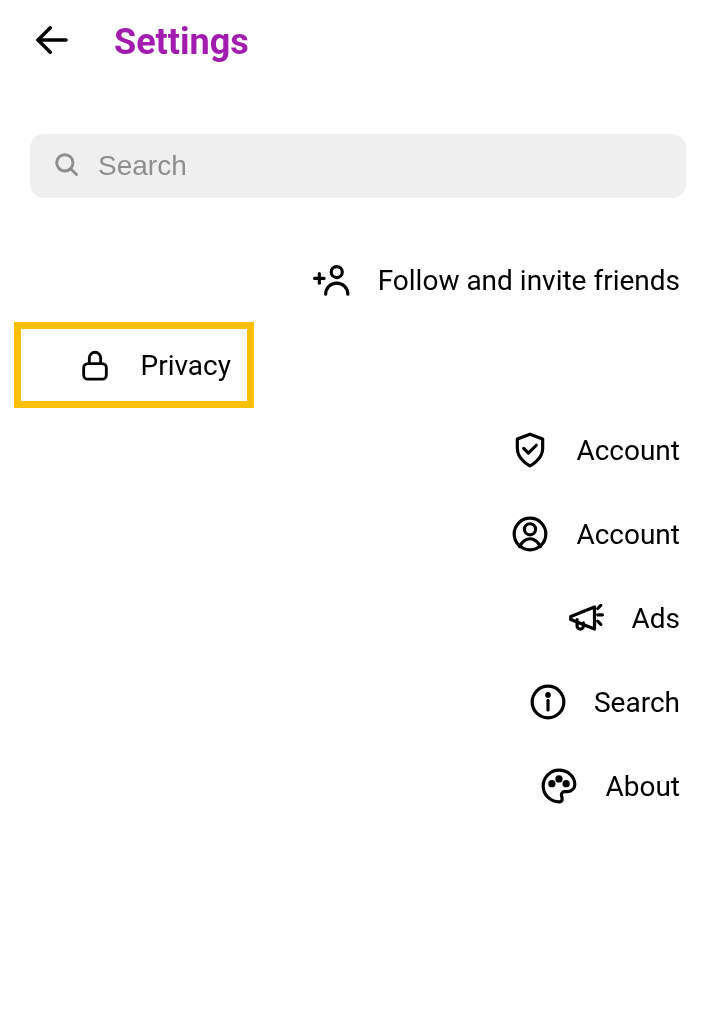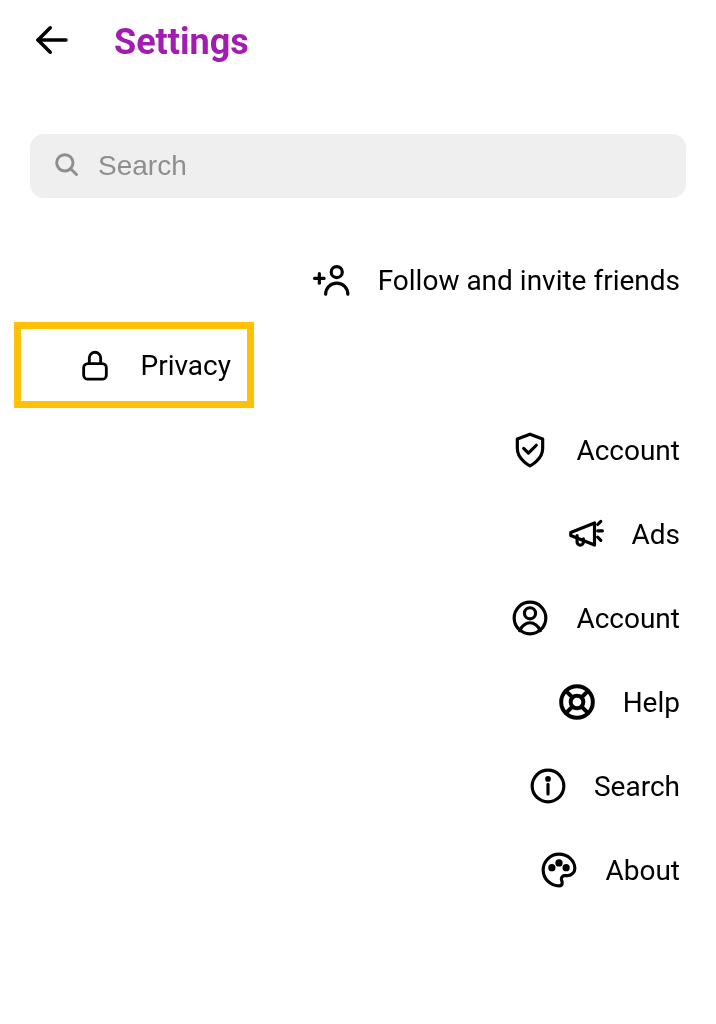--- a/index.html
+++ b/index.html
@@ -146,54 +146,41 @@
         <path d="M12 22s8-4 8-11V5l-8-3-8 3v6c0 7 8 11 8 11z"></path>
         <polyline points="8 11 11 14 16 9"></polyline>
       </svg>
     </span>
     <span class="menu-label">Account</span>
   </div>
 
   <div class="menu-item">
     <span class="menu-icon">
       <svg width="38" height="38" viewBox="0 0 24 24" fill="none" stroke="#000" stroke-width="2" stroke-linecap="round" stroke-linejoin="round">
+        <circle cx="12" cy="12" r="10"></circle>
+        <circle cx="12" cy="9" r="3.5"></circle>
+        <path d="M5.5 20c1-3 4-5 6.5-5s5.5 2 6.5 5"></path>
+      </svg>
+    </span>
+    <span class="menu-label">Account</span>
+  </div>
+
+  <div class="menu-item">
+    <span class="menu-icon">
+      <svg width="38" height="38" viewBox="0 0 24 24" fill="none" stroke="#000" stroke-width="2" stroke-linecap="round" stroke-linejoin="round">
         <path d="M3 11l15-6v14L3 13v-2z"></path>
         <path d="M7 13v4a2 2 0 0 0 4 0v-2"></path>
         <line x1="20" y1="6" x2="22" y2="4"></line>
         <line x1="20" y1="10" x2="23" y2="10"></line>
         <line x1="20" y1="14" x2="22" y2="16"></line>
       </svg>
     </span>
     <span class="menu-label">Ads</span>
   </div>
 
-  <div class="menu-item">
-    <span class="menu-icon">
-      <svg width="38" height="38" viewBox="0 0 24 24" fill="none" stroke="#000" stroke-width="2" stroke-linecap="round" stroke-linejoin="round">
-        <circle cx="12" cy="12" r="10"></circle>
-        <circle cx="12" cy="9" r="3.5"></circle>
-        <path d="M5.5 20c1-3 4-5 6.5-5s5.5 2 6.5 5"></path>
-      </svg>
-    </span>
-    <span class="menu-label">Account</span>
-  </div>
-
-  <div class="menu-item">
-    <span class="menu-icon">
-      <svg width="38" height="38" viewBox="0 0 24 24" fill="none" stroke="#000" stroke-width="2.5" stroke-linecap="round" stroke-linejoin="round">
-        <circle cx="12" cy="12" r="10"></circle>
-        <circle cx="12" cy="12" r="4"></circle>
-        <line x1="5" y1="5" x2="9" y2="9"></line>
-        <line x1="19" y1="5" x2="15" y2="9"></line>
-        <line x1="5" y1="19" x2="9" y2="15"></line>
-        <line x1="19" y1="19" x2="15" y2="15"></line>
-      </svg>
-    </span>
-    <span class="menu-label">Help</span>
-  </div>
 
   <div class="menu-item">
     <span class="menu-icon">
       <svg width="38" height="38" viewBox="0 0 24 24" fill="none" stroke="#000" stroke-width="2" stroke-linecap="round" stroke-linejoin="round">
         <circle cx="12" cy="12" r="10"></circle>
         <line x1="12" y1="11" x2="12" y2="17"></line>
         <circle cx="12" cy="7.5" r="0.8" fill="#000"></circle>
       </svg>
     </span>
     <span class="menu-label">Search</span>

